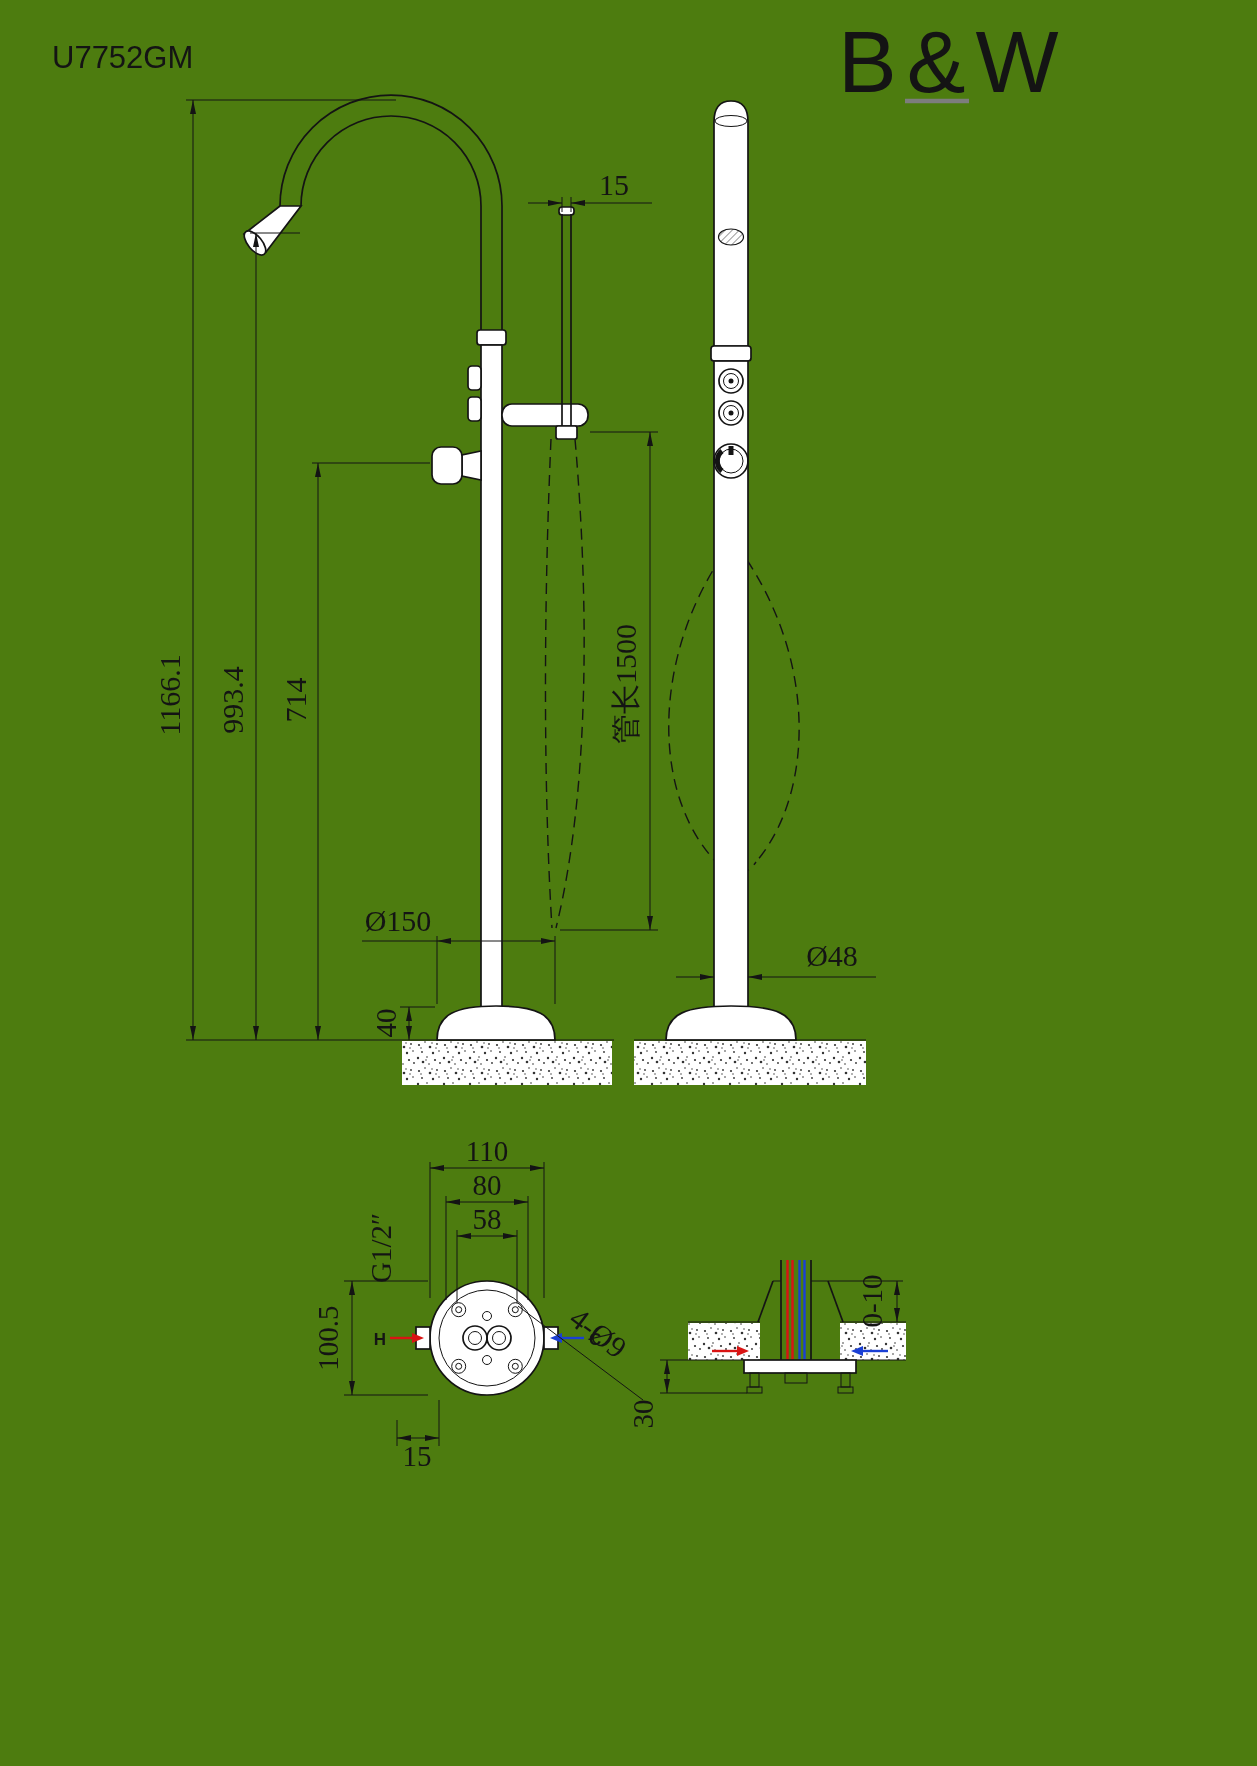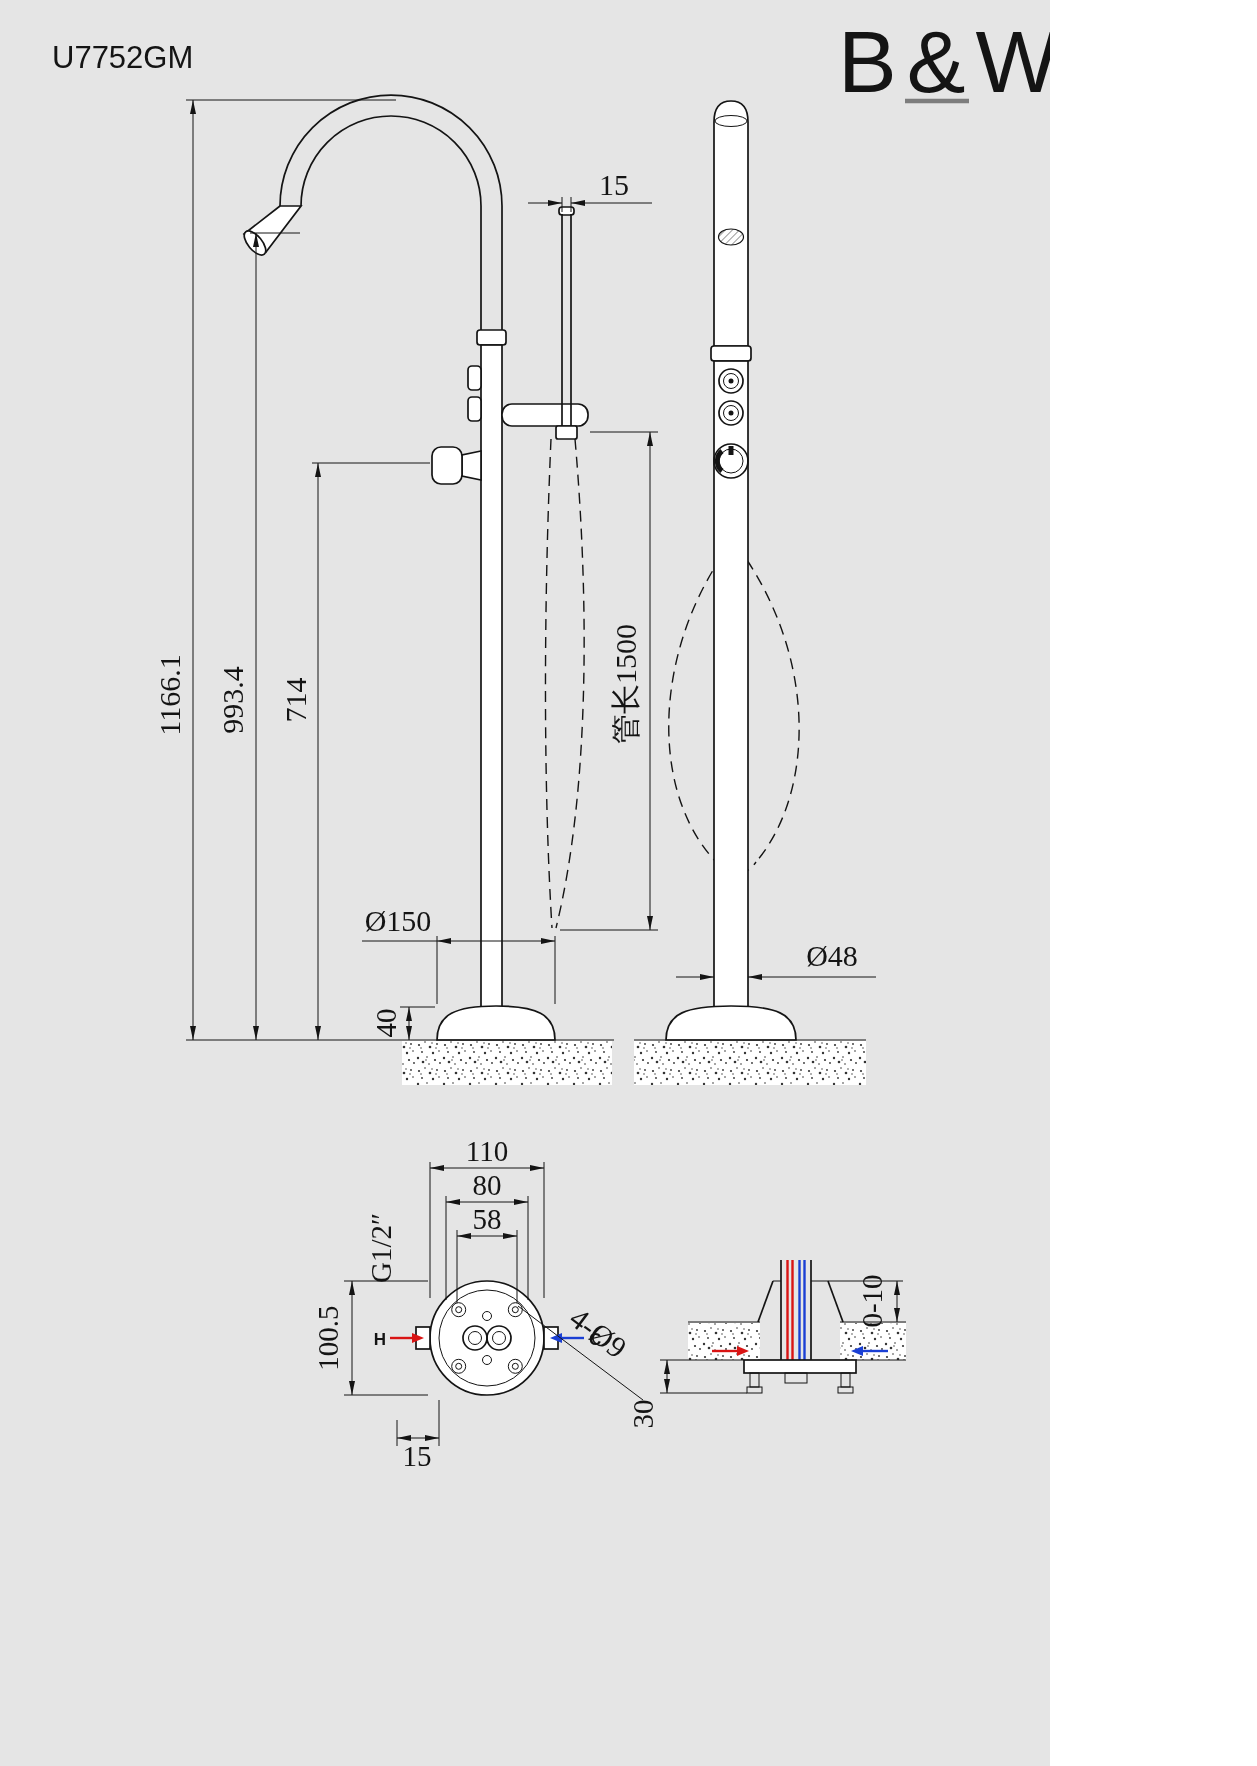--- a/index.html
+++ b/index.html
@@ -1,16 +1,16 @@
 <!DOCTYPE html>
 <html><head>
 <meta charset="utf-8">
 <style>
   html,body{margin:0;padding:0;background:#ffffff;}
-  .sheet{width:1050px;height:1766px;background:#e5e5e5;position:relative;overflow:hidden;}
+  .sheet{width:1257px;height:1766px;background:#4d7c0f;position:relative;overflow:hidden;}
   svg{display:block;}
   text{font-family:"Liberation Serif",serif;fill:#141414;}
   .dim{font-size:30px;}
   .dim-s{font-size:29px;}
   .model{font-family:"Liberation Sans",sans-serif;font-size:31px;}
   .logo{font-family:"Liberation Sans",sans-serif;font-size:88px;letter-spacing:10px;}
   .hc{font-family:"Liberation Sans",sans-serif;font-size:17px;font-weight:bold;}
   .thin{stroke:#141414;stroke-width:1;fill:none;}
   .obj{stroke:#141414;stroke-width:1.7;fill:#ffffff;}
   .objn{stroke:#141414;stroke-width:1.7;fill:none;}

